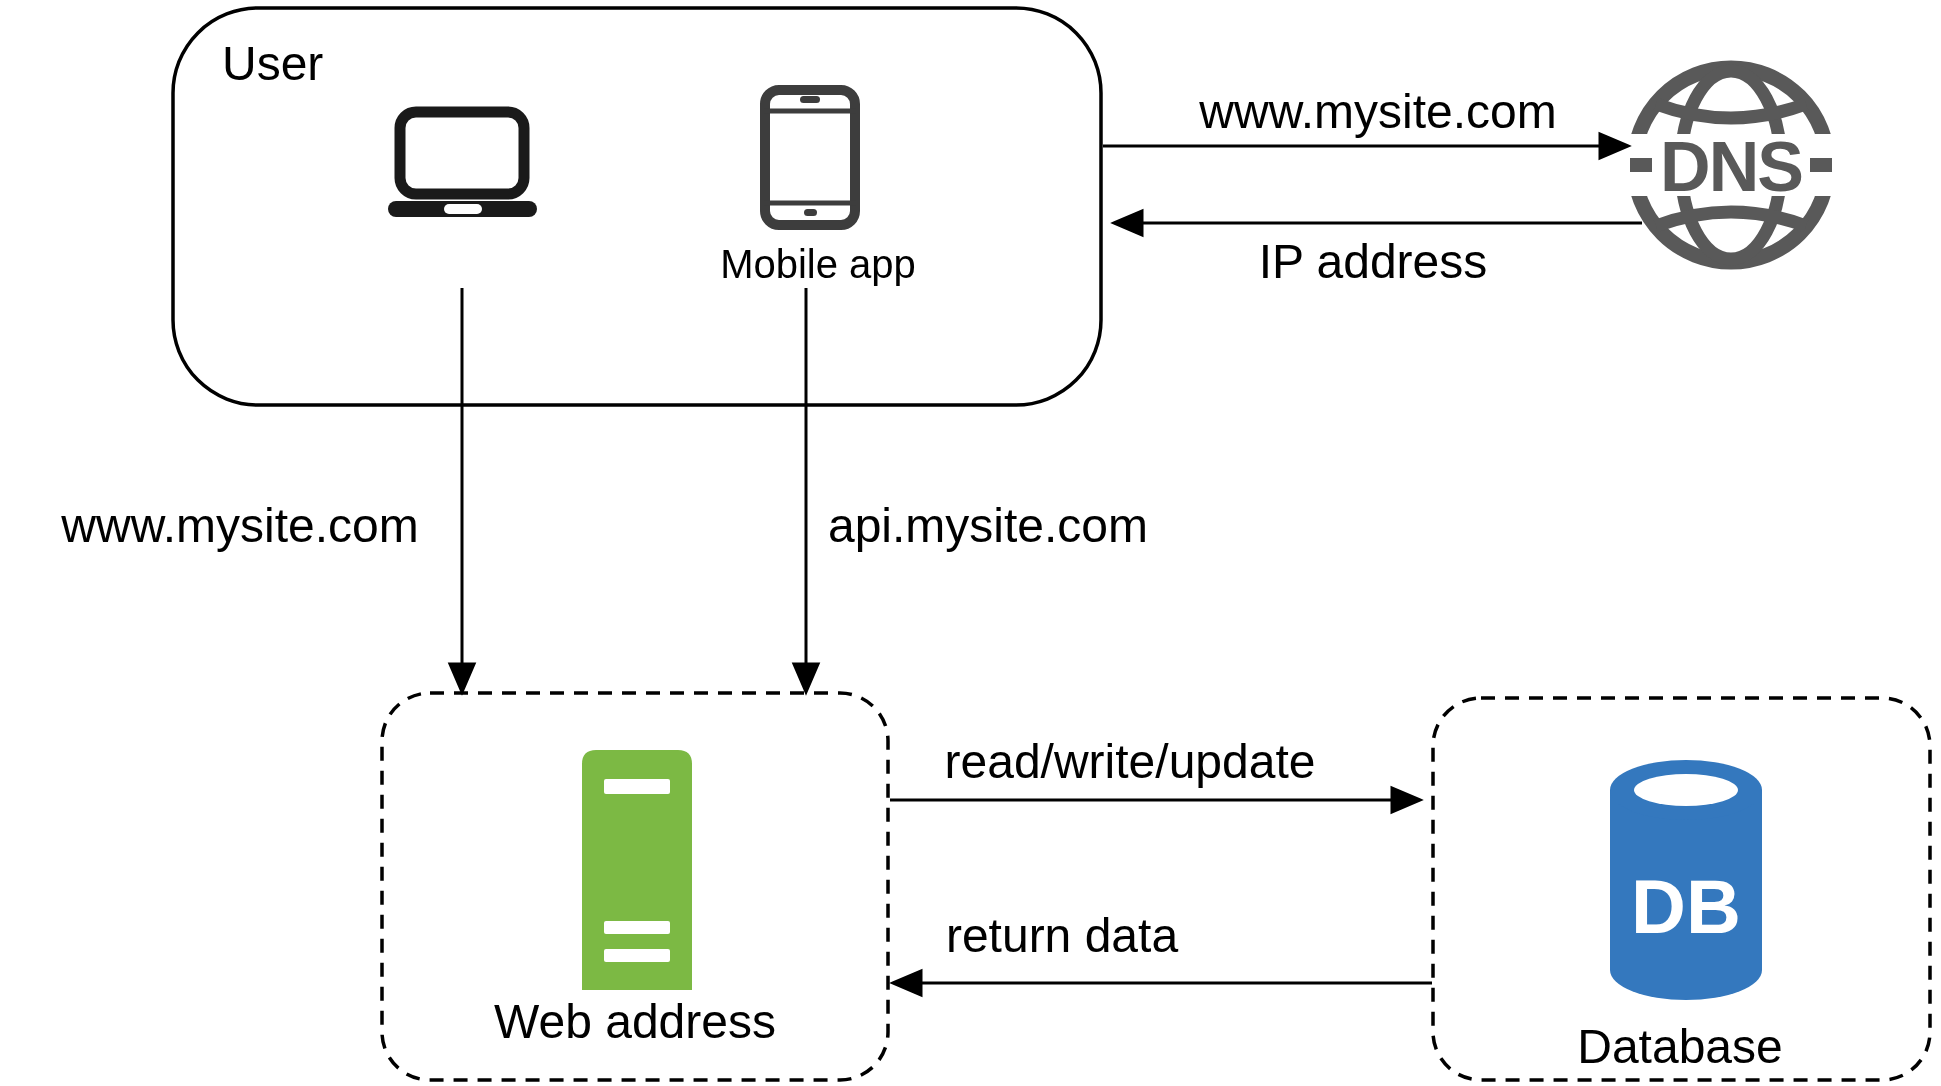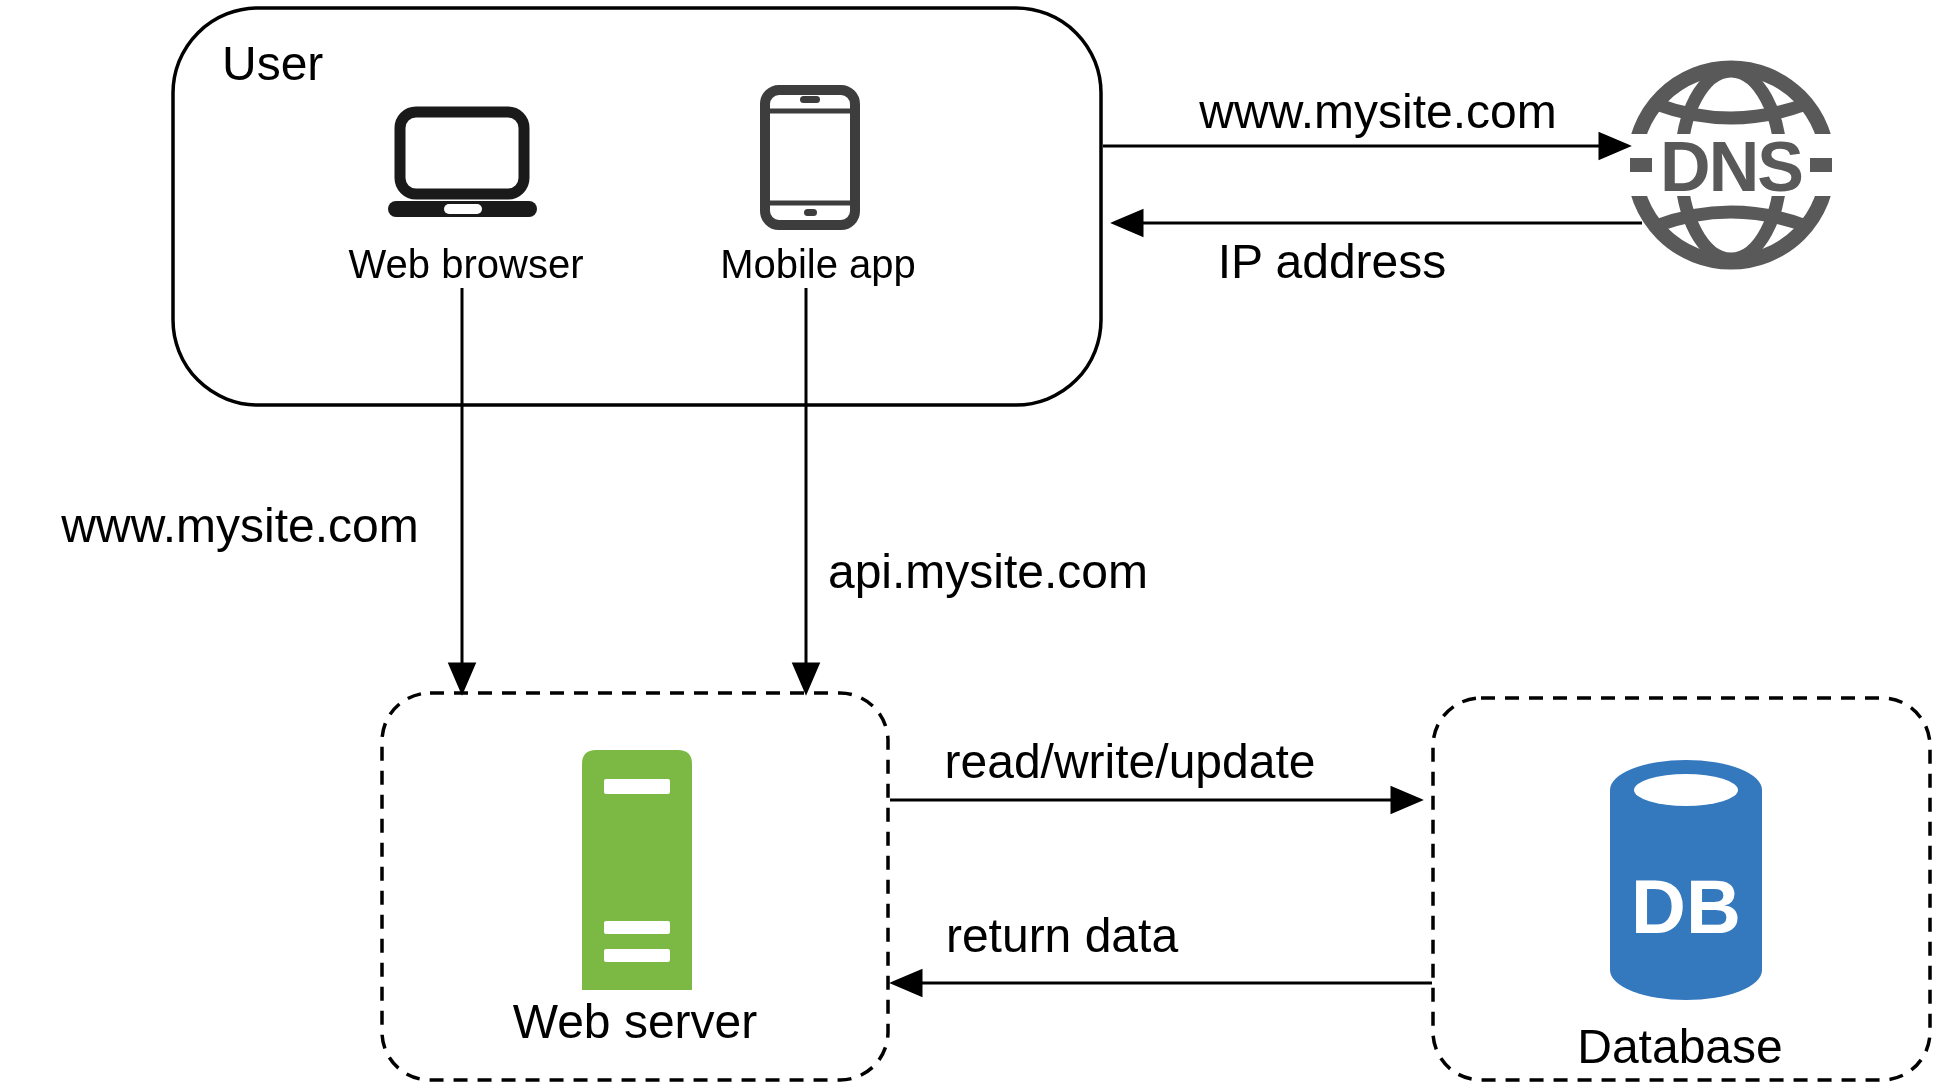--- a/index.html
+++ b/index.html
@@ -98,32 +98,31 @@
       </g>
       <g>
         <line x1="1432" y1="983" x2="919" y2="983"></line>
         <polygon points="893,983 921,971 921,995"></polygon>
       </g>
     </g>
   </svg>
 
   <div class="label anchor-left" style="left:222px;top:64px;">User</div>
 
-  <div class="label size-40" style="left:466px;top:264px;">Web browser</div>
 
   <div class="label size-40" style="left:818px;top:264px;text-align:center;">Mobile app</div>
 
   <div class="label" style="left:1378px;top:112px;">www.mysite.com</div>
 
-  <div class="label" style="left:1332px;top:262px;text-align:center;">IP address</div>
+  <div class="label" style="left:1373px;top:262px;text-align:center;">IP address</div>
 
   <div class="label" style="left:240px;top:526px;">www.mysite.com</div>
 
-  <div class="label" style="left:988px;top:526px;margin-top:46px;">api.mysite.com</div>
+  <div class="label" style="left:988px;top:526px;">api.mysite.com</div>
 
   <div class="label" style="left:1130px;top:762px;text-align:center;">read/write/update</div>
 
   <div class="label" style="left:1062px;top:936px;">return data</div>
 
-  <div class="label" style="left:635px;top:1022px;">Web server</div>
+  <div class="label" style="left:635px;top:1022px;">Web address</div>
 
   <div class="label" style="left:1680px;top:1047px;">Database</div>
 </div>
 
 </body></html>

